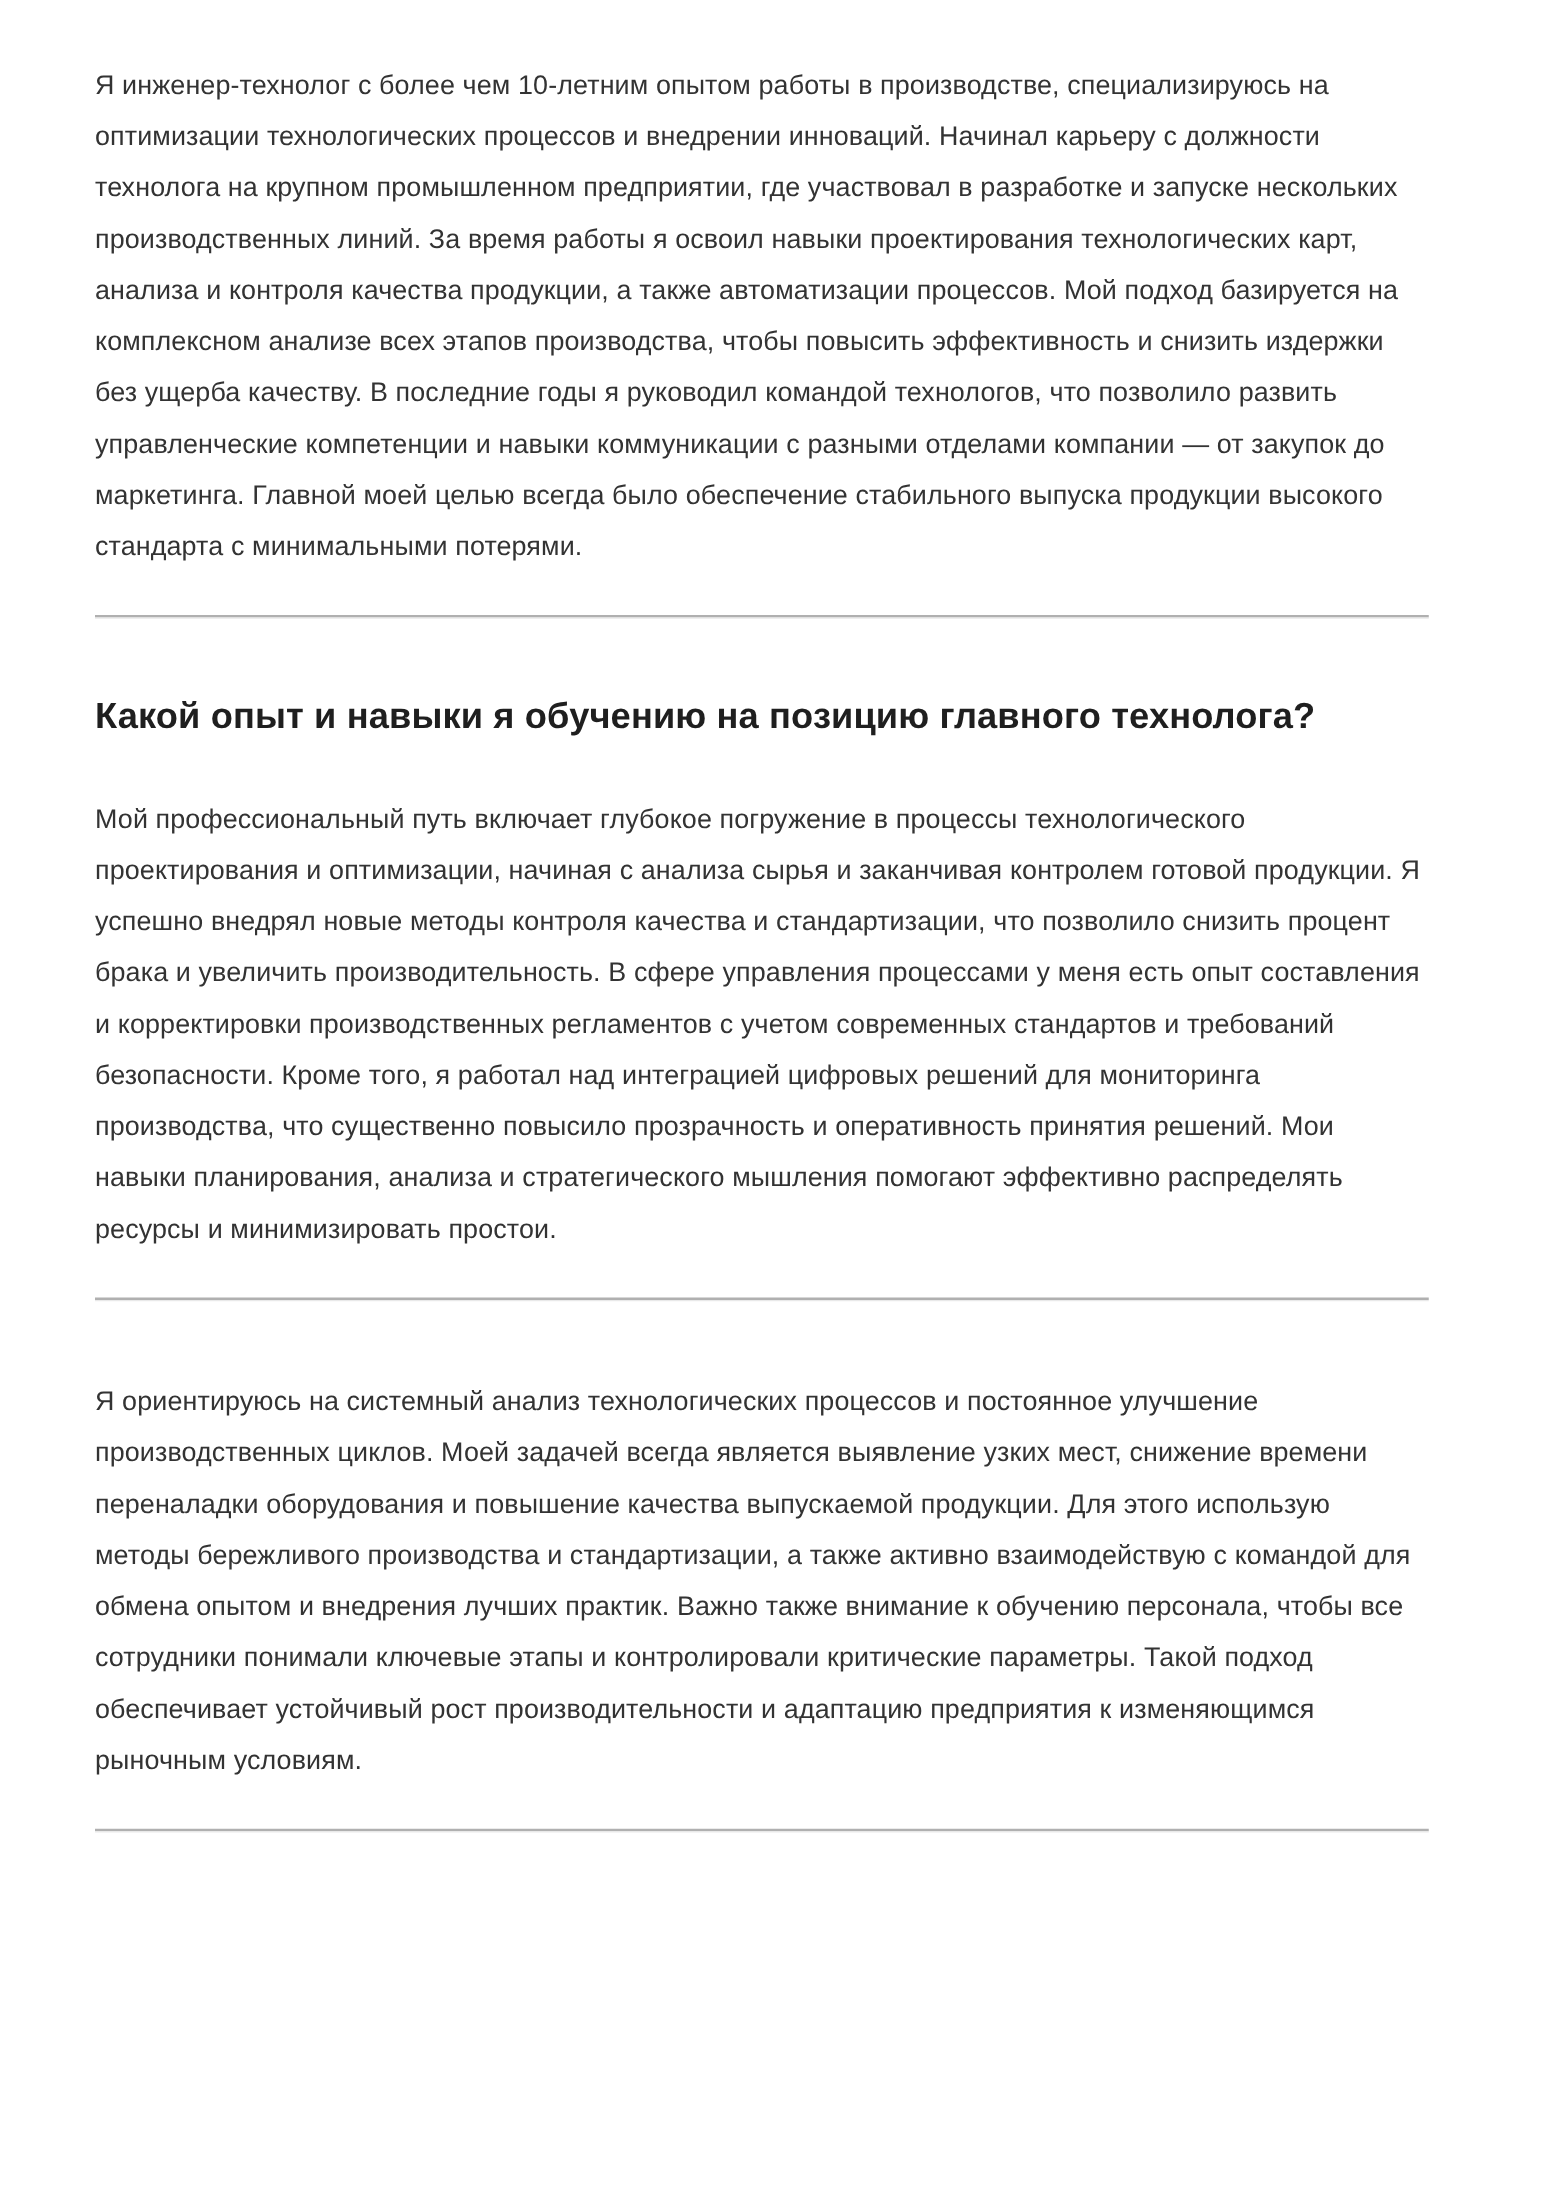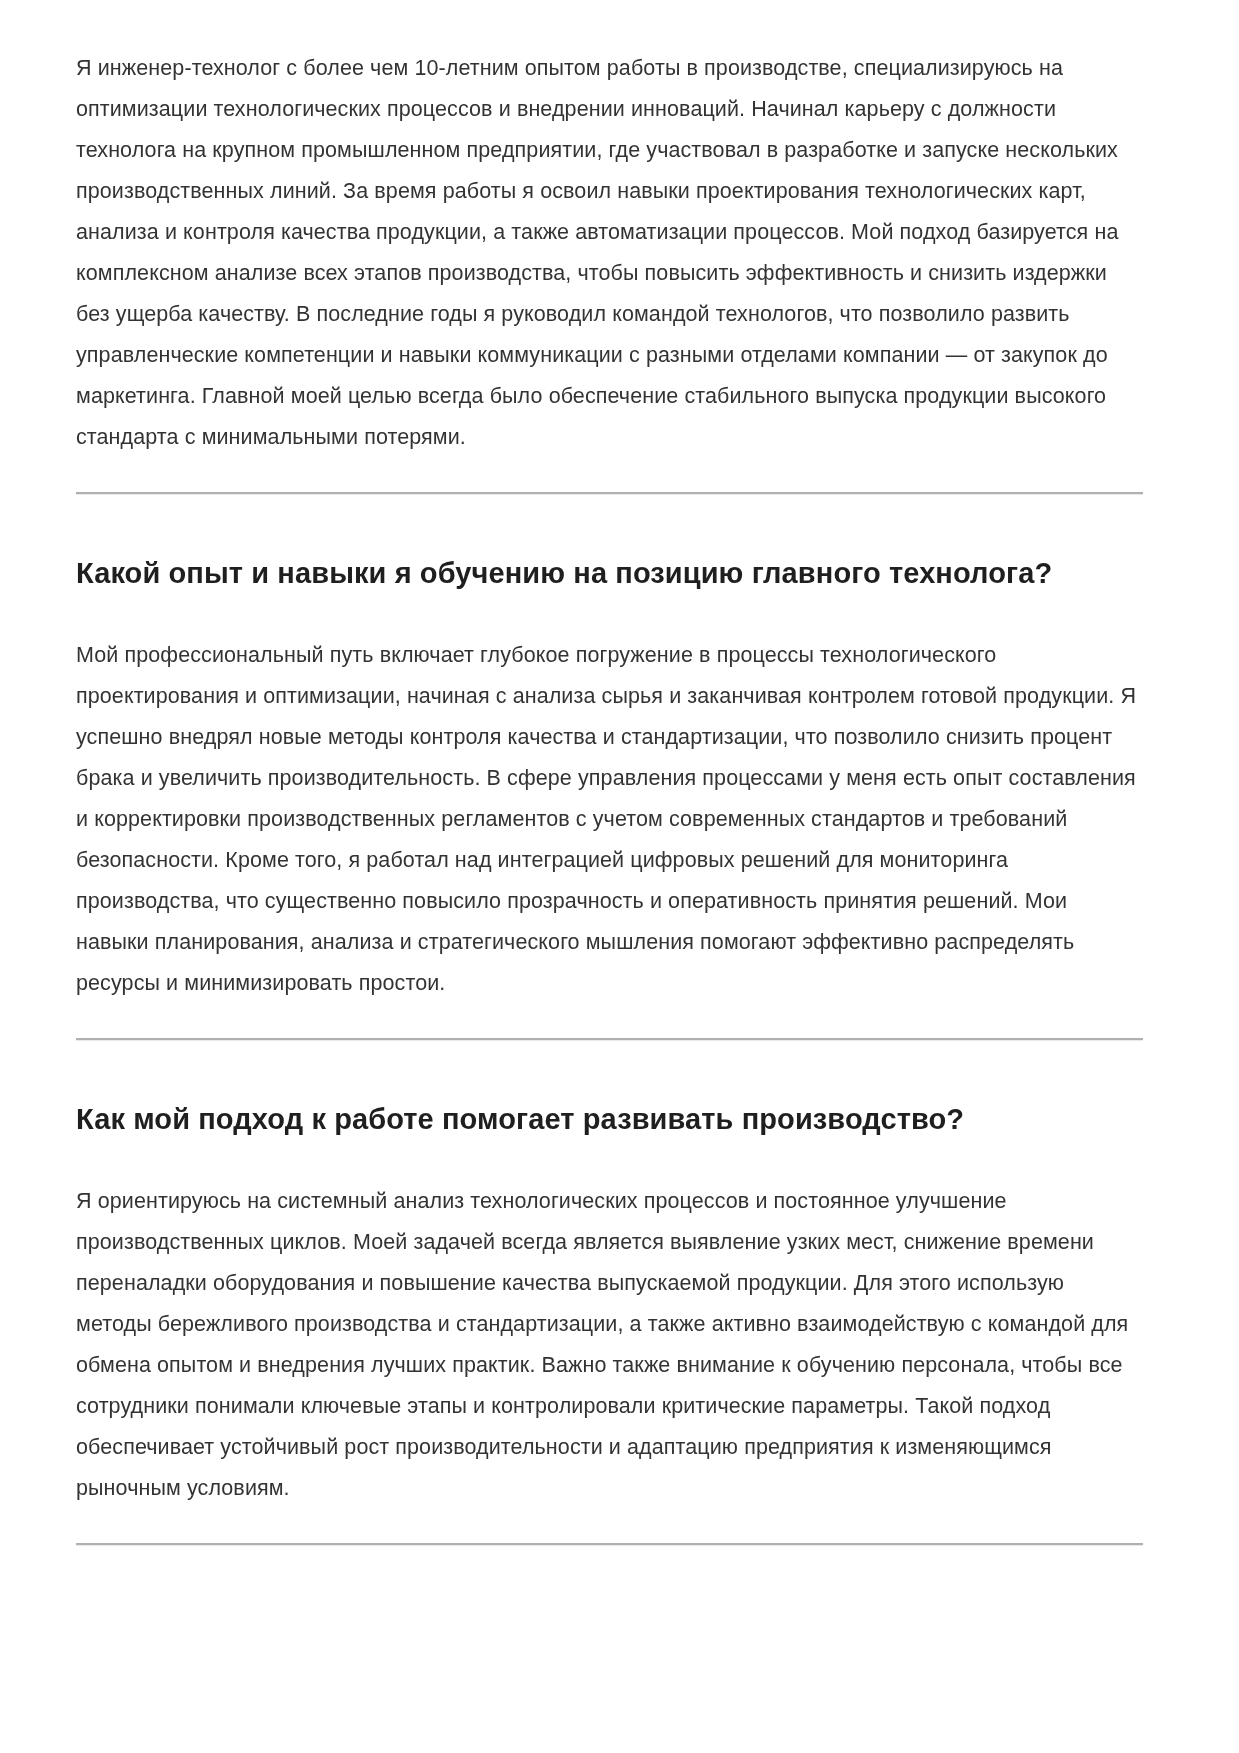--- a/index.html
+++ b/index.html
@@ -55,19 +55,18 @@
   <hr class="divider">
 
   <section class="qa-section">
     <h2 class="question">Какой опыт и навыки я обучению на позицию главного технолога?</h2>
     <p class="body-text">Мой профессиональный путь включает глубокое погружение в процессы технологического проектирования и оптимизации, начиная с анализа сырья и заканчивая контролем готовой продукции. Я успешно внедрял новые методы контроля качества и стандартизации, что позволило снизить процент брака и увеличить производительность. В сфере управления процессами у меня есть опыт составления и корректировки производственных регламентов с учетом современных стандартов и требований безопасности. Кроме того, я работал над интеграцией цифровых решений для мониторинга производства, что существенно повысило прозрачность и оперативность принятия решений. Мои навыки планирования, анализа и стратегического мышления помогают эффективно распределять ресурсы и минимизировать простои.</p>
   </section>
 
   <hr class="divider">
 
   <section class="qa-section">
-    <h2 class="question">Как мой подход к работе помогает развивать производство?</h2>
     <p class="body-text">Я ориентируюсь на системный анализ технологических процессов и постоянное улучшение производственных циклов. Моей задачей всегда является выявление узких мест, снижение времени переналадки оборудования и повышение качества выпускаемой продукции. Для этого использую методы бережливого производства и стандартизации, а также активно взаимодействую с командой для обмена опытом и внедрения лучших практик. Важно также внимание к обучению персонала, чтобы все сотрудники понимали ключевые этапы и контролировали критические параметры. Такой подход обеспечивает устойчивый рост производительности и адаптацию предприятия к изменяющимся рыночным условиям.</p>
   </section>
 
   <hr class="divider">
 
 </div>
 
 </body></html>

